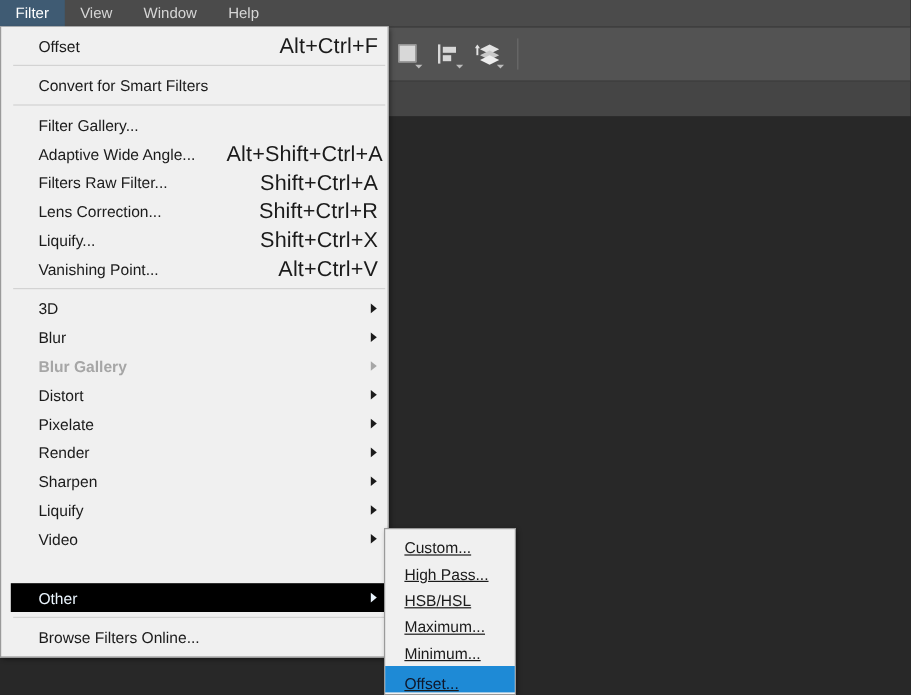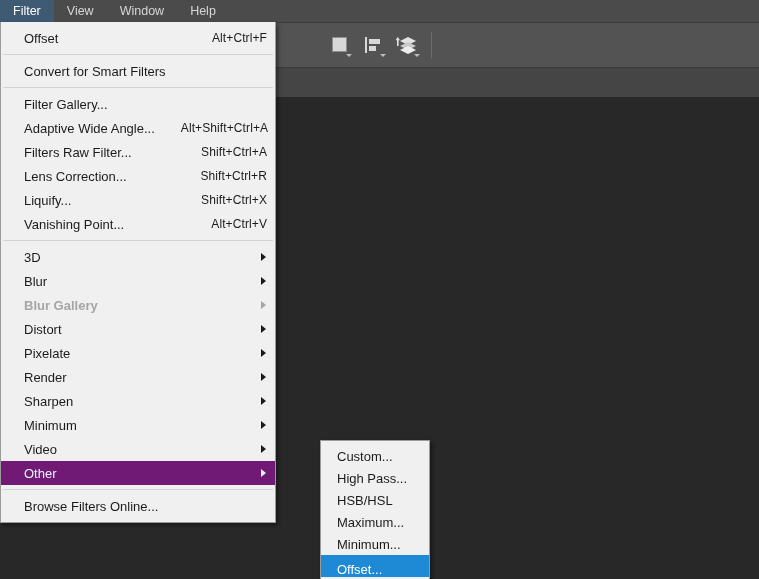--- a/index.html
+++ b/index.html
@@ -103,52 +103,53 @@
   .opt-divider {
     width: 1px; height: 26px;
     background: #6b6b6b;
     margin: 0 7px;
   }
 
   
   .dropdown {
     position: absolute;
     left: 0px; top: 22px;
-    width: 276px;
+    width: 324px;
     background: #f0f0f0;
     border: 1px solid #9a9a9a;
     border-top: none;
     box-sizing: border-box;
     z-index: 40;
     box-shadow: 2px 2px 4px rgba(0,0,0,0.45);
-    padding: 4px 0 4px 0;
+    padding: 4px 0 4px 8px;
   }
   .mi {
     position: relative;
     display: flex;
     align-items: center;
     height: 24px;
     padding: 0 8px 0 23px;
     font-size: 13px;
     color: #1b1b1b;
     cursor: default;
     white-space: nowrap;
   }
   .mi .label { flex: 0 0 auto; }
   .mi .accel {
     margin-left: auto;
     padding-left: 26px;
-    font-size: 12px;
+    font-size: 18px;
     color: #1b1b1b;
     letter-spacing: 0.1px;
   }
   .mi.disabled .label { color: #a6a6a6; font-weight: bold; }
   .mi.disabled .arrow { border-left-color: #a6a6a6; }
   .mi.selected {
-    background: #701a75;
+    background: #000000;
+    margin-top: 25px;
   }
   .mi.selected .label { color: #eaf4fd; }
   .mi.selected .arrow { border-left-color: #eaf4fd; }
   .arrow {
     position: absolute;
     right: 9px;
     top: 50%;
     margin-top: -4px;
     width: 0; height: 0;
     border-top: 4px solid transparent;
@@ -175,23 +176,24 @@
   }
   .smi {
     display: flex;
     align-items: center;
     height: 22px;
     padding: 0 8px 0 16px;
     font-size: 13px;
     color: #1b1b1b;
     cursor: default;
     white-space: nowrap;
+    text-decoration: underline;
   }
   .smi.selected { background: #1e8ad6; }
-  .smi.selected .label { color: #ffffff; margin-top: 6px; }
+  .smi.selected .label { color: #0f172a; margin-top: 6px; }
 </style>
 </head>
 <body>
 
 <div id="app">
 
   <div class="band-menubar"></div>
   <div class="band-options"></div>
   <div class="band-tabstrip"></div>
   <div class="band-canvas"></div>
@@ -298,21 +300,21 @@
     </div>
     <div class="mi">
       <span class="label">Render</span>
       <span class="arrow"></span>
     </div>
     <div class="mi">
       <span class="label">Sharpen</span>
       <span class="arrow"></span>
     </div>
     <div class="mi">
-      <span class="label">Minimum</span>
+      <span class="label">Liquify</span>
       <span class="arrow"></span>
     </div>
     <div class="mi">
       <span class="label">Video</span>
       <span class="arrow"></span>
     </div>
     <div class="mi selected">
       <span class="label">Other</span>
       <span class="arrow"></span>
     </div>

